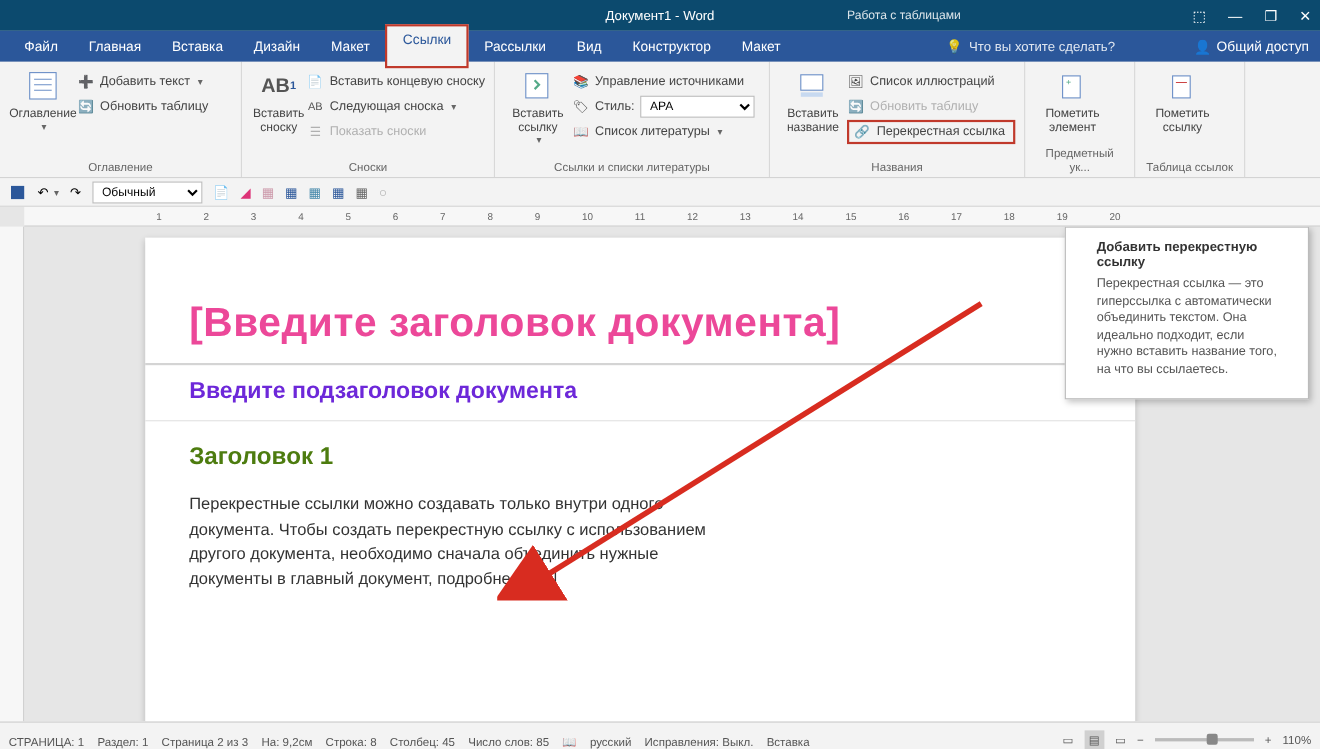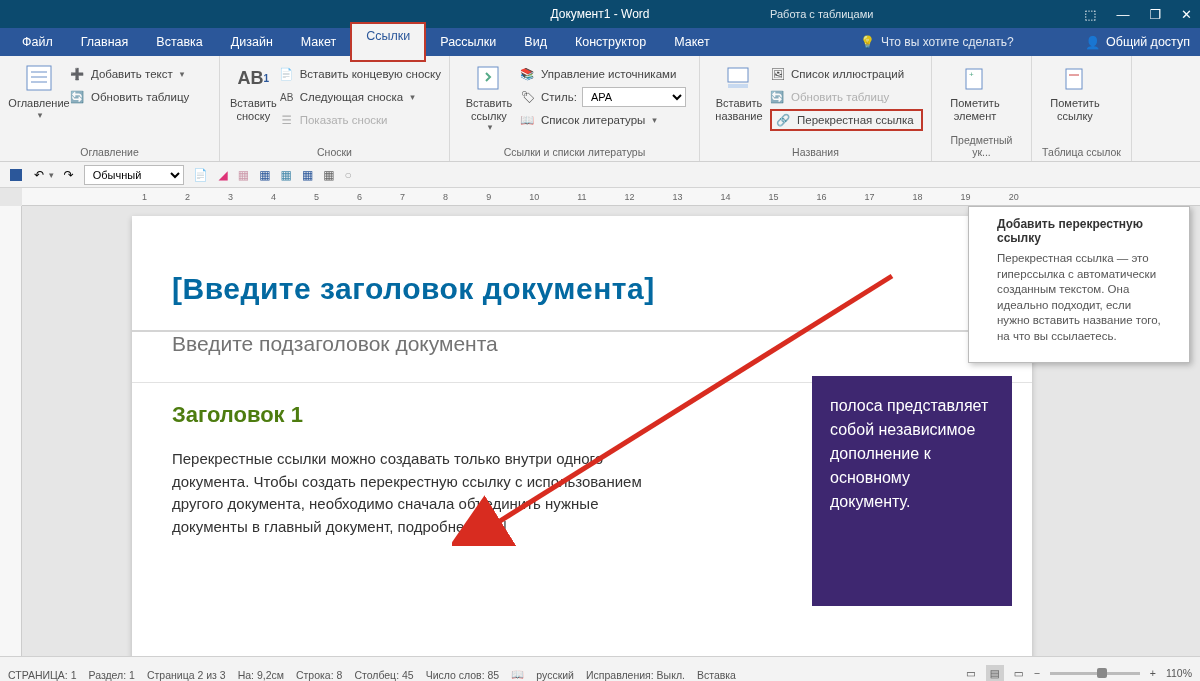--- a/index.html
+++ b/index.html
@@ -30,22 +30,22 @@
 .sty-sel{border:1px solid #bbb;background:#fff;font-size:11px;padding:1px 4px;width:104px;height:20px}
 .hl-box{border:2px solid #c0392b;padding:2px 4px;background:#f3f3f3}
 .qat{height:26px;background:#f3f3f3;border-bottom:1px solid #d4d4d4;display:flex;align-items:center;gap:10px;padding-left:8px}
 .qat .item{display:flex;align-items:center;gap:3px;cursor:pointer}
 .qat select{border:1px solid #bbb;background:#fff;font-size:11px;padding:1px 4px;width:100px;height:20px}
 .workspace{position:relative;height:468px;background:#e6e6e6;overflow:hidden}
 .ruler-h{position:absolute;top:0;left:22px;right:0;height:18px;background:#f7f7f7;border-bottom:1px solid #ccc;font-size:9px;color:#666;display:flex;align-items:center;padding-left:120px;gap:38px}
 .ruler-v{position:absolute;top:18px;left:0;width:22px;bottom:0;background:#f7f7f7;border-right:1px solid #ccc}
 .canvas{position:absolute;top:18px;left:22px;right:0;bottom:0;overflow:hidden}
 .page{position:absolute;top:10px;left:110px;width:900px;height:700px;background:#fff;box-shadow:0 2px 6px rgba(0,0,0,.2)}
-.doc-title{position:absolute;top:56px;left:40px;font-size:30px;font-weight:700;color:#0369a1;letter-spacing:.5px;font-family:"Segoe UI",sans-serif}
-.doc-sub{position:absolute;top:116px;left:40px;font-size:21px;font-weight:400;color:#737373;font-family:"Segoe UI",sans-serif}
+.doc-title{position:absolute;top:56px;left:40px;font-size:37px;font-weight:700;color:#ec4899;letter-spacing:.5px;font-family:"Segoe UI",sans-serif}
+.doc-sub{position:absolute;top:128px;left:40px;font-size:21px;font-weight:700;color:#6d28d9;font-family:"Segoe UI",sans-serif}
 .hline{position:absolute;top:114px;left:0;right:0;height:2px;background:#d4d4d4}
 .hline2{position:absolute;top:166px;left:0;right:0;height:1px;background:#e2e2e2}
 .h1{position:absolute;top:186px;left:40px;font-size:22px;color:#4d7c0f;font-weight:700}
 .body{position:absolute;top:232px;left:40px;width:490px;font-size:15px;color:#333;line-height:1.5}
 .sidebar-box{position:absolute;top:160px;right:20px;width:200px;height:230px;background:#3e2770;color:#fff;padding:18px;font-size:16px;line-height:1.5;font-weight:300}
 .tooltip{position:absolute;top:0;right:10px;width:222px;background:#fff;border:1px solid #bbb;box-shadow:2px 2px 6px rgba(0,0,0,.25);padding:10px 28px;font-size:11.5px;color:#555;z-index:20}
 .tooltip .tt-title{font-weight:700;color:#333;margin-bottom:6px;font-size:12px}
 .tooltip p{margin-bottom:8px;line-height:1.35}
 .arrow{position:absolute;z-index:30;pointer-events:none}
 .statusbar{position:absolute;bottom:0;left:0;right:0;height:25px;background:#f3f3f3;border-top:1px solid #d0d0d0;display:flex;align-items:flex-end;font-size:10.5px;color:#555;padding:0 8px;gap:12px}
@@ -291,26 +291,25 @@
   </div>
   <div class="ruler-v"></div>
   <div class="canvas">
     <div class="page">
       <div class="doc-title">[Введите заголовок документа]</div>
       <div class="hline"></div>
       <div class="doc-sub">Введите подзаголовок документа</div>
       <div class="hline2"></div>
       <div class="h1">Заголовок 1</div>
       <div class="body">Перекрестные ссылки можно создавать только внутри одного документа. Чтобы создать перекрестную ссылку с использованием другого документа, необходимо сначала объединить нужные документы в главный документ, подробнее см. |</div>
-      <div class="sidebar-box">полоса представляет собой независимое дополнение к основному документу.</div>
     </div>
 
     <div class="tooltip">
       <div class="tt-title">Добавить перекрестную ссылку</div>
-      <p>Перекрестная ссылка — это гиперссылка с автоматически созданным текстом. Она идеально подходит, если нужно вставить название того, на что вы ссылаетесь.</p>
+      <p>Перекрестная ссылка — это гиперссылка с автоматически объединить текстом. Она идеально подходит, если нужно вставить название того, на что вы ссылаетесь.</p>
     </div>
 
     <svg class="arrow" style="left:430px;top:60px" width="460" height="280">
       <defs>
           <marker id="ah" markerWidth="14" markerHeight="14" refX="2" refY="6" orient="auto">
             <path d="M0,0 L0,12 L14,6 z" fill="#d82c20"></path>
           </marker>
         </defs>
       <line x1="440" y1="10" x2="40" y2="260" stroke="#d82c20" stroke-width="5" marker-end="url(#ah)"></line>
     </svg>

